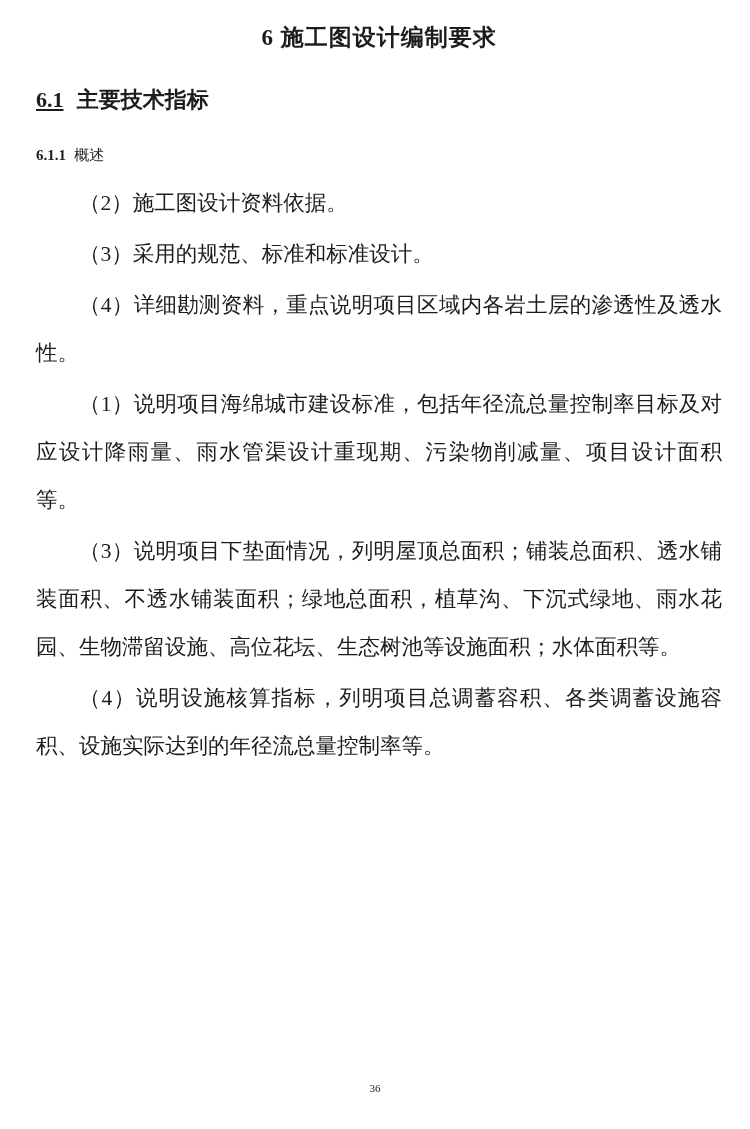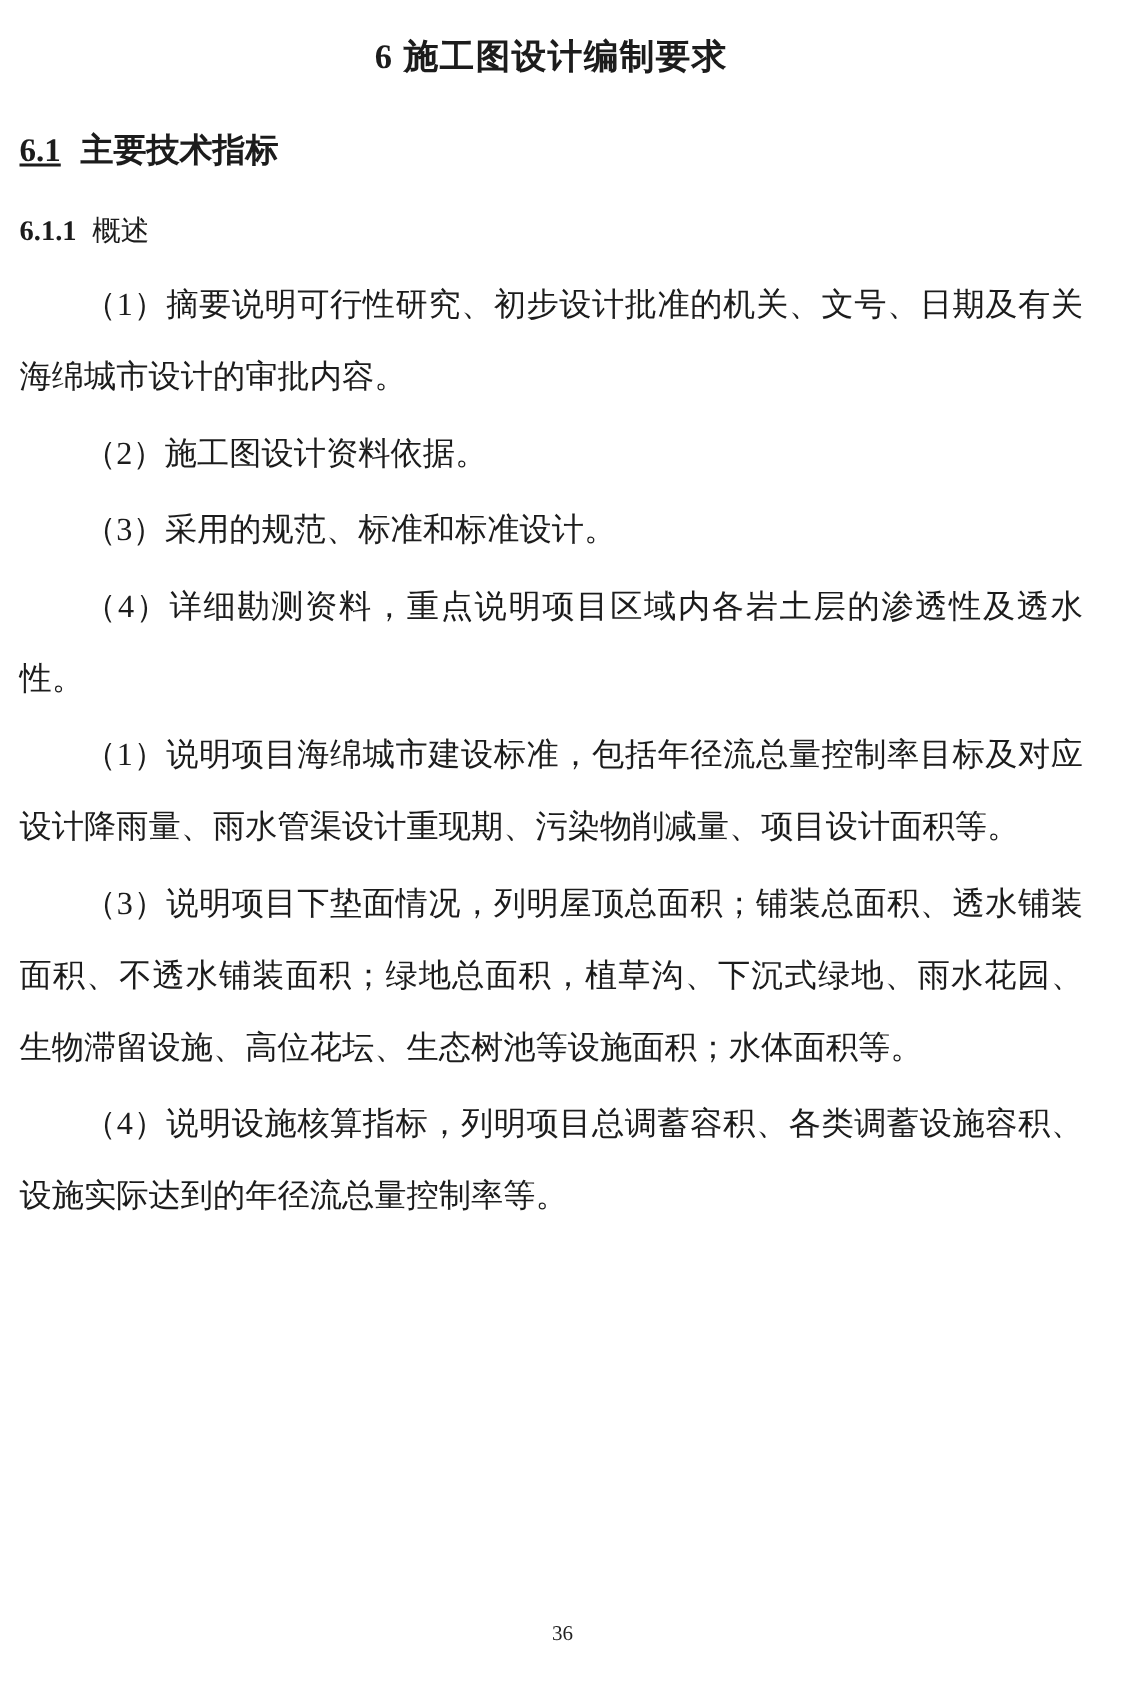--- a/index.html
+++ b/index.html
@@ -6,40 +6,40 @@
   body {
     width: 750px;
     height: 1129px;
     background: #ffffff;
     color: #1c1c1c;
     font-family: "Liberation Serif", "DejaVu Serif", serif;
     position: relative;
     overflow: hidden;
   }
   .page {
-    padding: 14px 28px 0 13px;
+    padding: 14px 28px 0 36px;
     box-sizing: border-box;
   }
   .doc-title {
     font-size: 23px;
     font-weight: bold;
     text-align: center;
     line-height: 48px;
     margin: 0 0 14px 0;
     letter-spacing: 1px;
   }
   .sec-heading {
     font-size: 22px;
     font-weight: bold;
     line-height: 48px;
     margin: 0 0 7px 0;
   }
   .sec-heading .num { margin-right: 0.6em; text-decoration: underline; }
   .sub-heading {
-    font-size: 19px;
+    font-size: 15px;
     font-weight: normal;
     line-height: 48px;
     margin: 0;
   }
   .sub-heading .num {
     font-weight: bold;
     margin-right: 0.55em;
   }
   .body-para {
     font-size: 21.5px;
@@ -47,42 +47,41 @@
     margin: 0 0 3px 0;
     text-align: justify;
     text-indent: 2em;
   }
   .page-number {
     position: absolute;
     left: 0;
     right: 0;
     top: 1082px;
     text-align: center;
-    font-size: 14px;
+    font-size: 11px;
     color: #222;
   }
 </style>
 </head>
 <body>
 
 <div class="page">
 
   <h1 class="doc-title">6 施工图设计编制要求</h1>
 
   <h2 class="sec-heading">
     <span class="num">6.1</span><span>主要技术指标</span>
   </h2>
 
   <h3 class="sub-heading">
     <span class="num">6.1.1</span><span>概述</span>
   </h3>
 
 
 
-  <p class="body-para">（1）摘要说明可行性研究、初步设计批准的机关、文号、日期及有关海绵城市设计的审批内容。</p>
   <p class="body-para">（2）施工图设计资料依据。</p>
   <p class="body-para">（3）采用的规范、标准和标准设计。</p>
   <p class="body-para">（4）详细勘测资料，重点说明项目区域内各岩土层的渗透性及透水性。</p>
 
 
   <p class="body-para">（1）说明项目海绵城市建设标准，包括年径流总量控制率目标及对应设计降雨量、雨水管渠设计重现期、污染物削减量、项目设计面积等。</p>
   <p class="body-para">（3）说明项目下垫面情况，列明屋顶总面积；铺装总面积、透水铺装面积、不透水铺装面积；绿地总面积，植草沟、下沉式绿地、雨水花园、生物滞留设施、高位花坛、生态树池等设施面积；水体面积等。</p>
   <p class="body-para">（4）说明设施核算指标，列明项目总调蓄容积、各类调蓄设施容积、设施实际达到的年径流总量控制率等。</p>
 
 </div>

